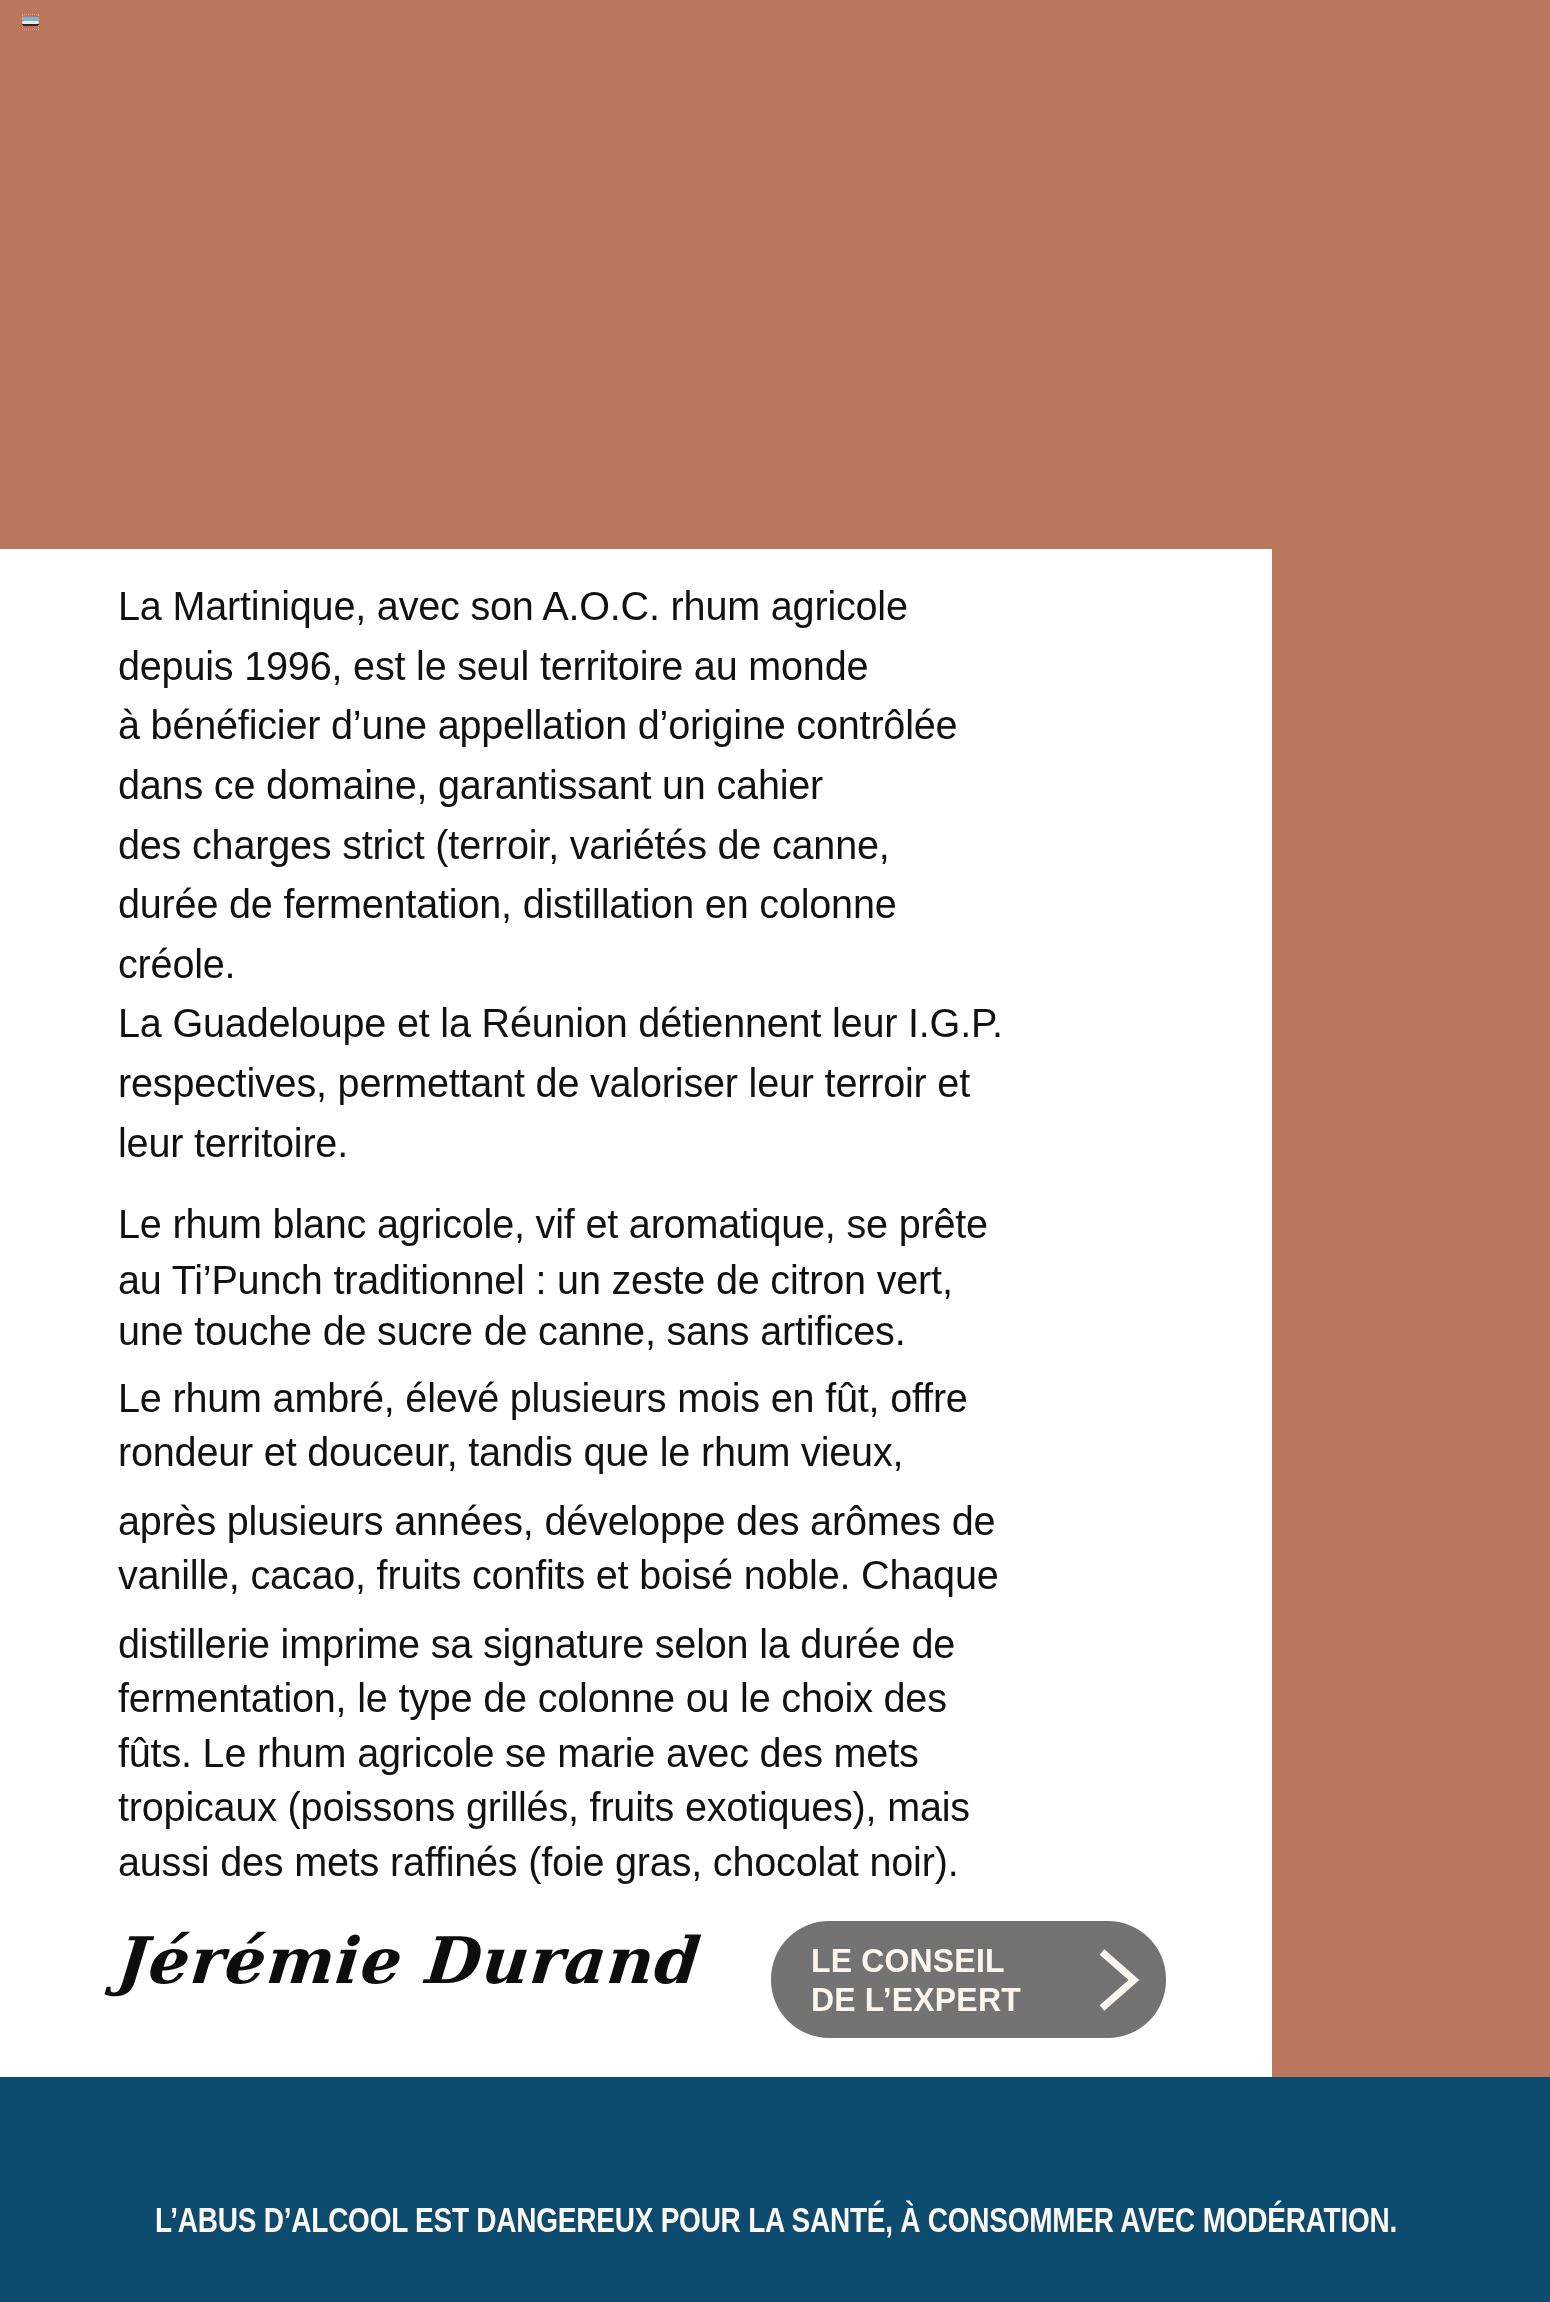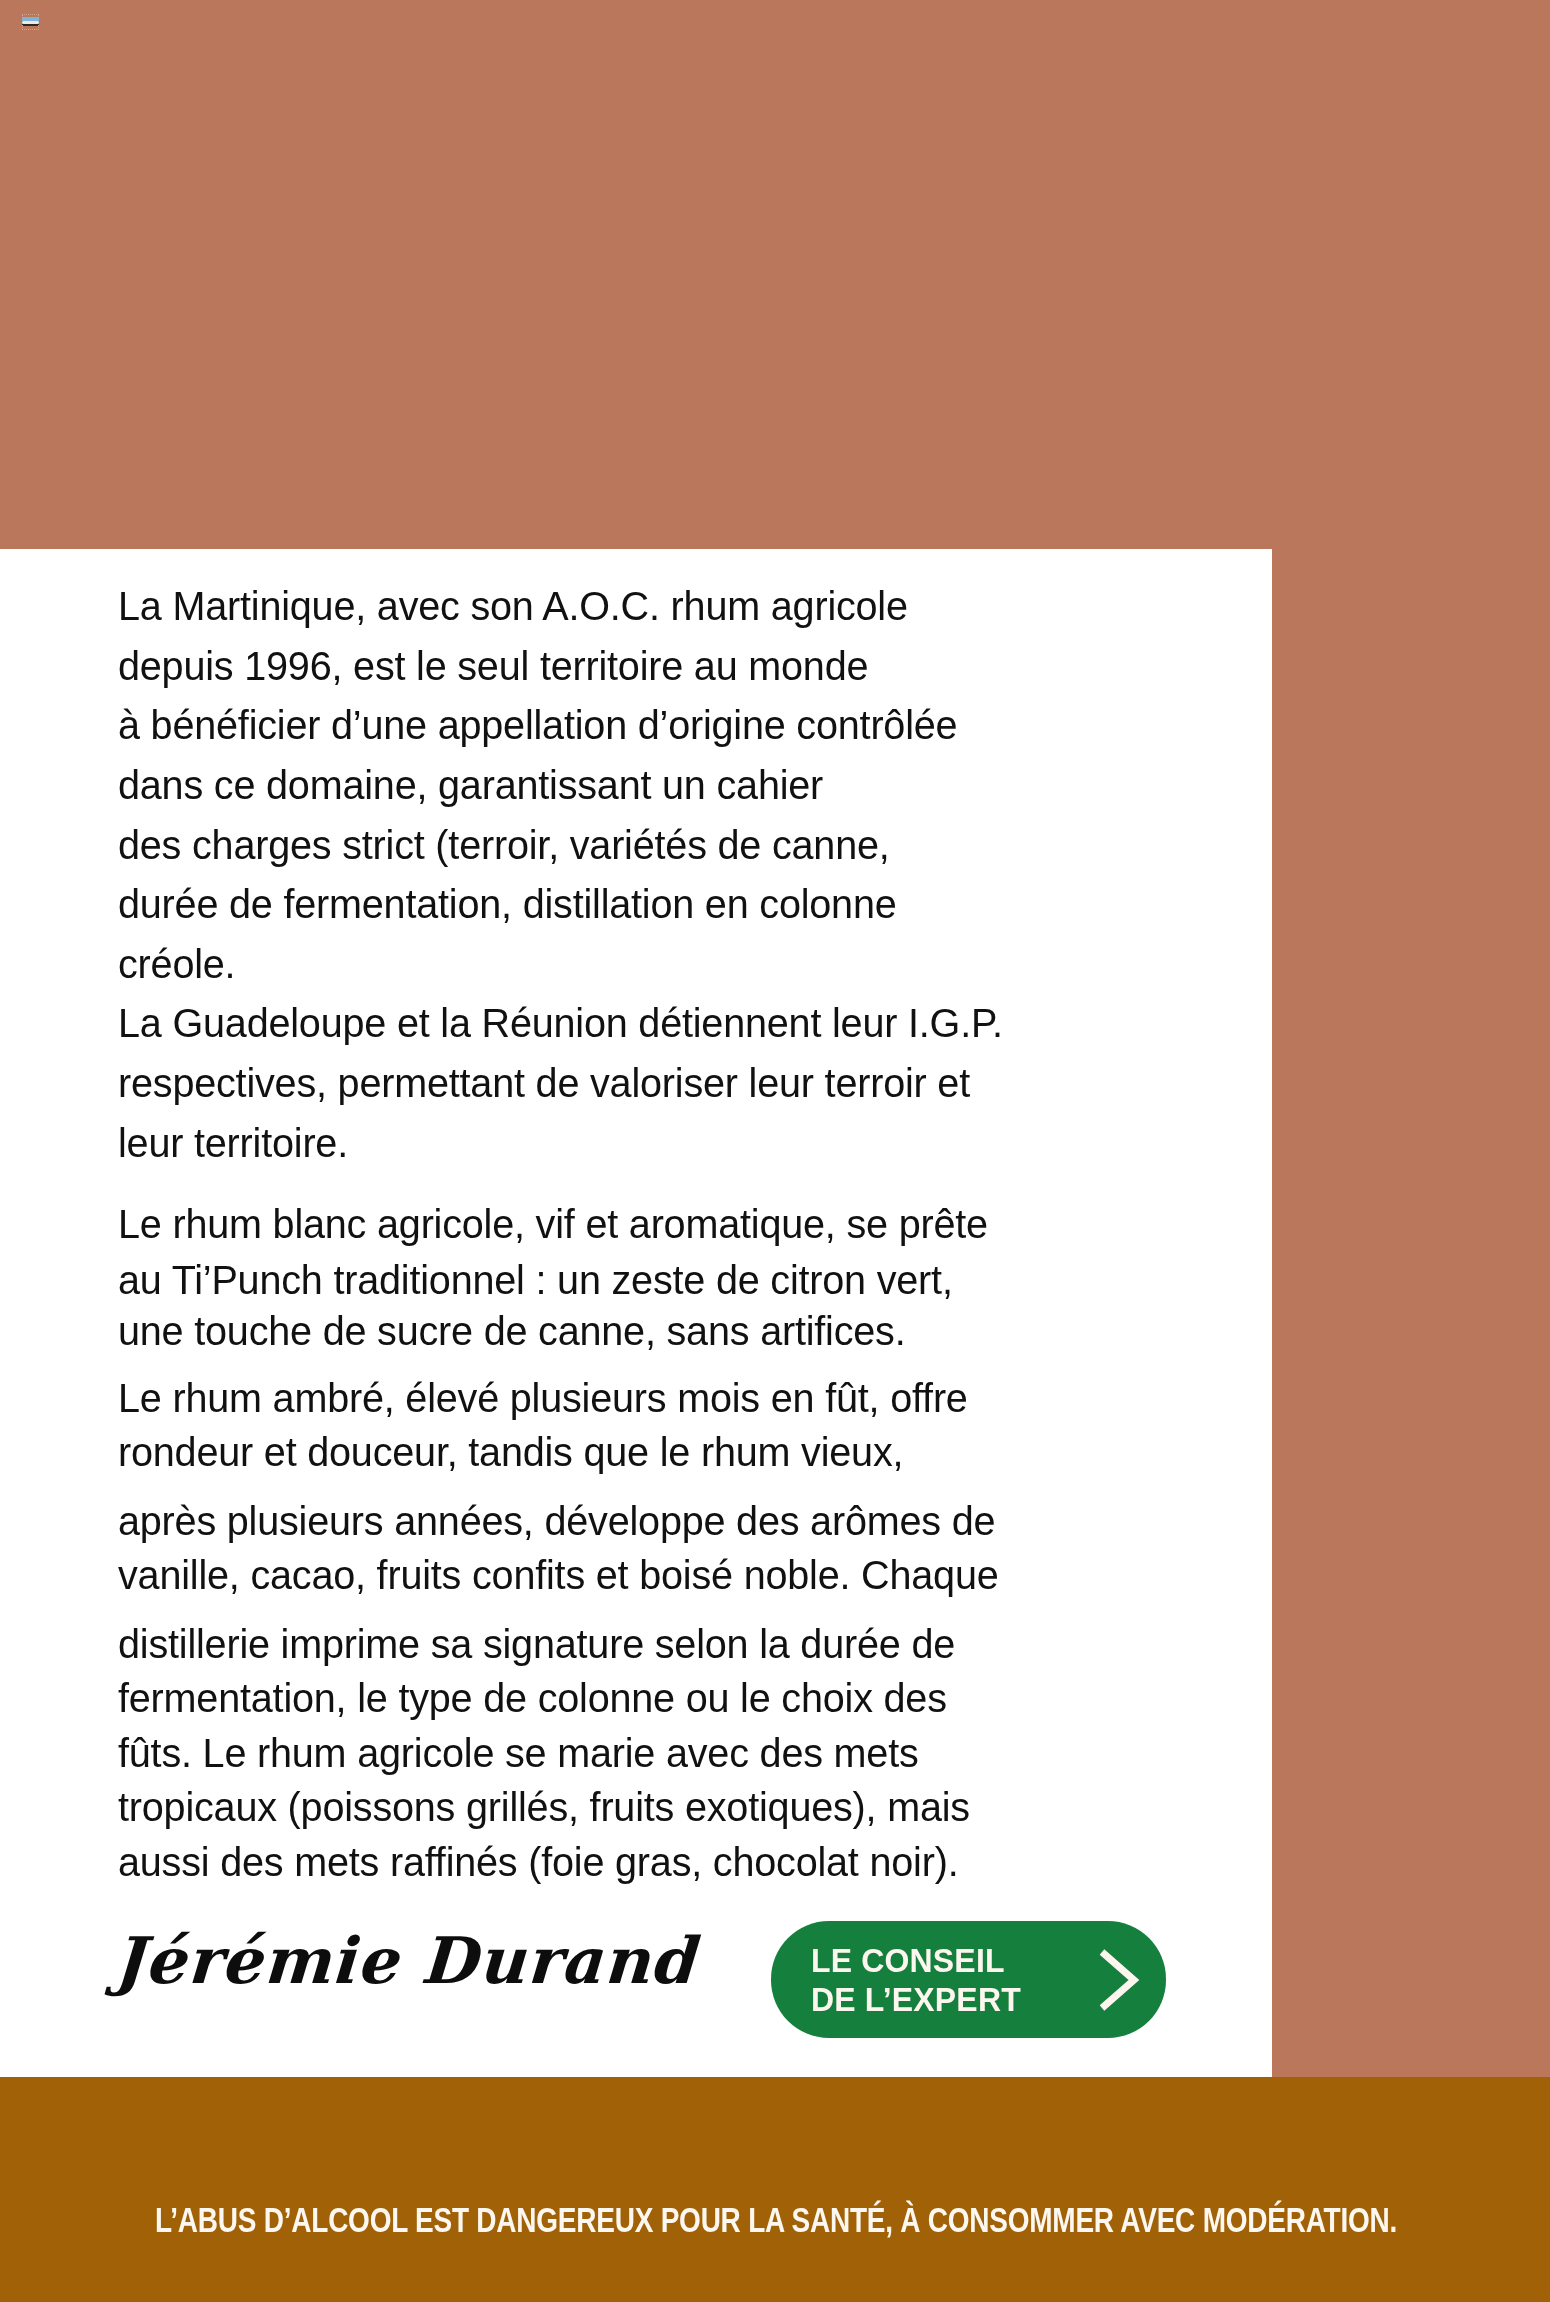--- a/index.html
+++ b/index.html
@@ -110,21 +110,21 @@
     transform: skewX(-6deg);
     white-space: nowrap;
   }
 
   .cta {
     position: absolute;
     left: 653px;
     top: 0px;
     width: 395px;
     height: 117px;
-    background: #15803d;
+    background: #737373;
     border-radius: 58px;
     display: flex;
     align-items: center;
     box-sizing: border-box;
     padding-left: 40px;
     padding-right: 20px;
     cursor: pointer;
   }
 
   .cta-label {
@@ -150,21 +150,21 @@
   }
   .cta-chevron svg { display: block; }
 
   
   .legal {
     position: absolute;
     left: 0;
     top: 2077px;
     width: 1550px;
     height: 225px;
-    background: #a16207;
+    background: #0c4a6e;
   }
 
   .legal-text {
     position: absolute;
     left: 0;
     right: 0;
     top: 123px;
     text-align: center;
     color: #fdf7f1;
     font-size: 35px;

